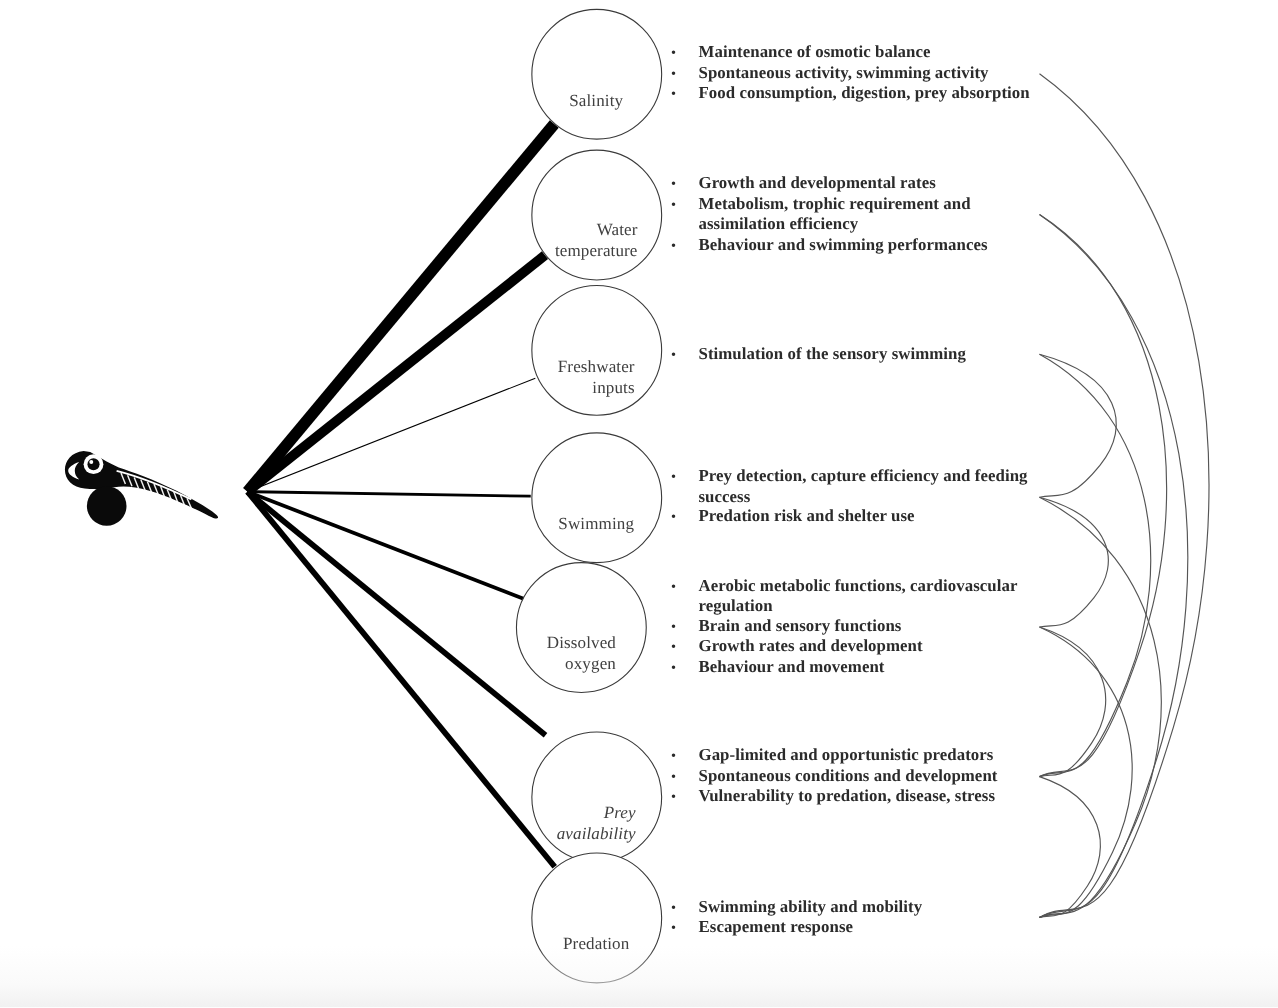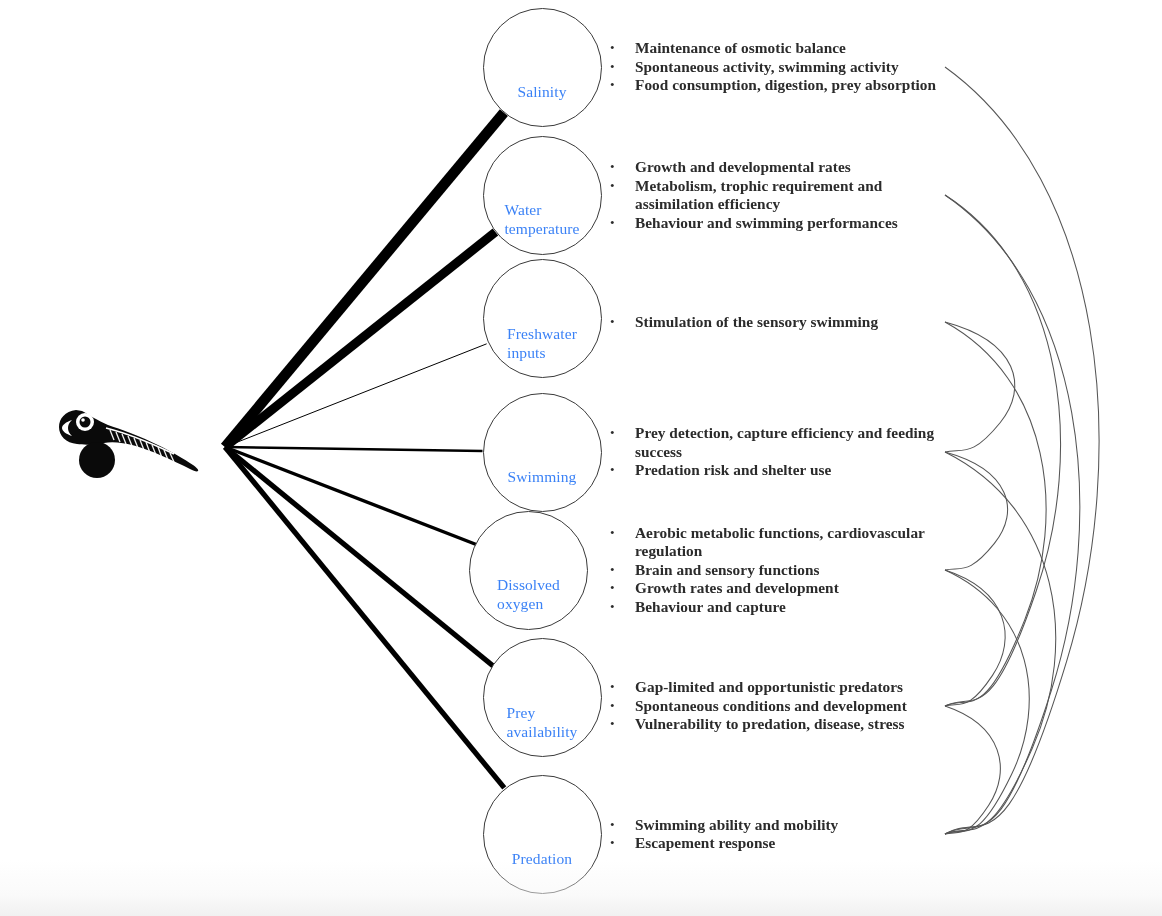--- a/index.html
+++ b/index.html
@@ -39,22 +39,22 @@
     border-radius: 50%;
     box-sizing: border-box;
     background: #ffffff;
     display: flex;
     align-items: center;
     justify-content: center;
   }
   .node-label {
     font-size: 15.5px;
     line-height: 19px;
-    color: #3b82f6;
-    text-align: left;
+    color: #404040;
+    text-align: right;
     letter-spacing: 0.1px;
     padding: 0 8px;
     white-space: pre-line;
     margin-top: 48px;
   }
   .effects {
     position: absolute;
     left: 610px;
     width: 350px;
   }
@@ -158,21 +158,21 @@
         <div class="node-label">Freshwater
 inputs</div>
       </div>
       <div class="node" style="left: 482.5px; top: 392.5px;">
         <div class="node-label">Swimming</div>
       </div>
       <div class="node" style="left: 469px; top: 510.5px;">
         <div class="node-label">Dissolved
 oxygen</div>
       </div>
-      <div class="node" style="left: 482.5px; top: 638px;">
+      <div class="node" style="left: 482.5px; top: 665px; font-style: italic;">
         <div class="node-label">Prey
 availability</div>
       </div>
       <div class="node" style="left: 482.5px; top: 774.5px;">
         <div class="node-label">Predation</div>
       </div>
     </div>
   <div id="effects-layer">
       <div class="effects" style="top: 39px;">
         <div class="effect-row">
@@ -226,21 +226,21 @@
         <div class="effect-row">
           <span class="effect-bullet">•</span>
           <span class="effect-text">Brain and sensory functions</span>
         </div>
         <div class="effect-row">
           <span class="effect-bullet">•</span>
           <span class="effect-text">Growth rates and development</span>
         </div>
         <div class="effect-row">
           <span class="effect-bullet">•</span>
-          <span class="effect-text">Behaviour and capture</span>
+          <span class="effect-text">Behaviour and movement</span>
         </div>
       </div>
       <div class="effects" style="top: 678px;">
         <div class="effect-row">
           <span class="effect-bullet">•</span>
           <span class="effect-text">Gap-limited and opportunistic predators</span>
         </div>
         <div class="effect-row">
           <span class="effect-bullet">•</span>
           <span class="effect-text">Spontaneous conditions and development</span>

